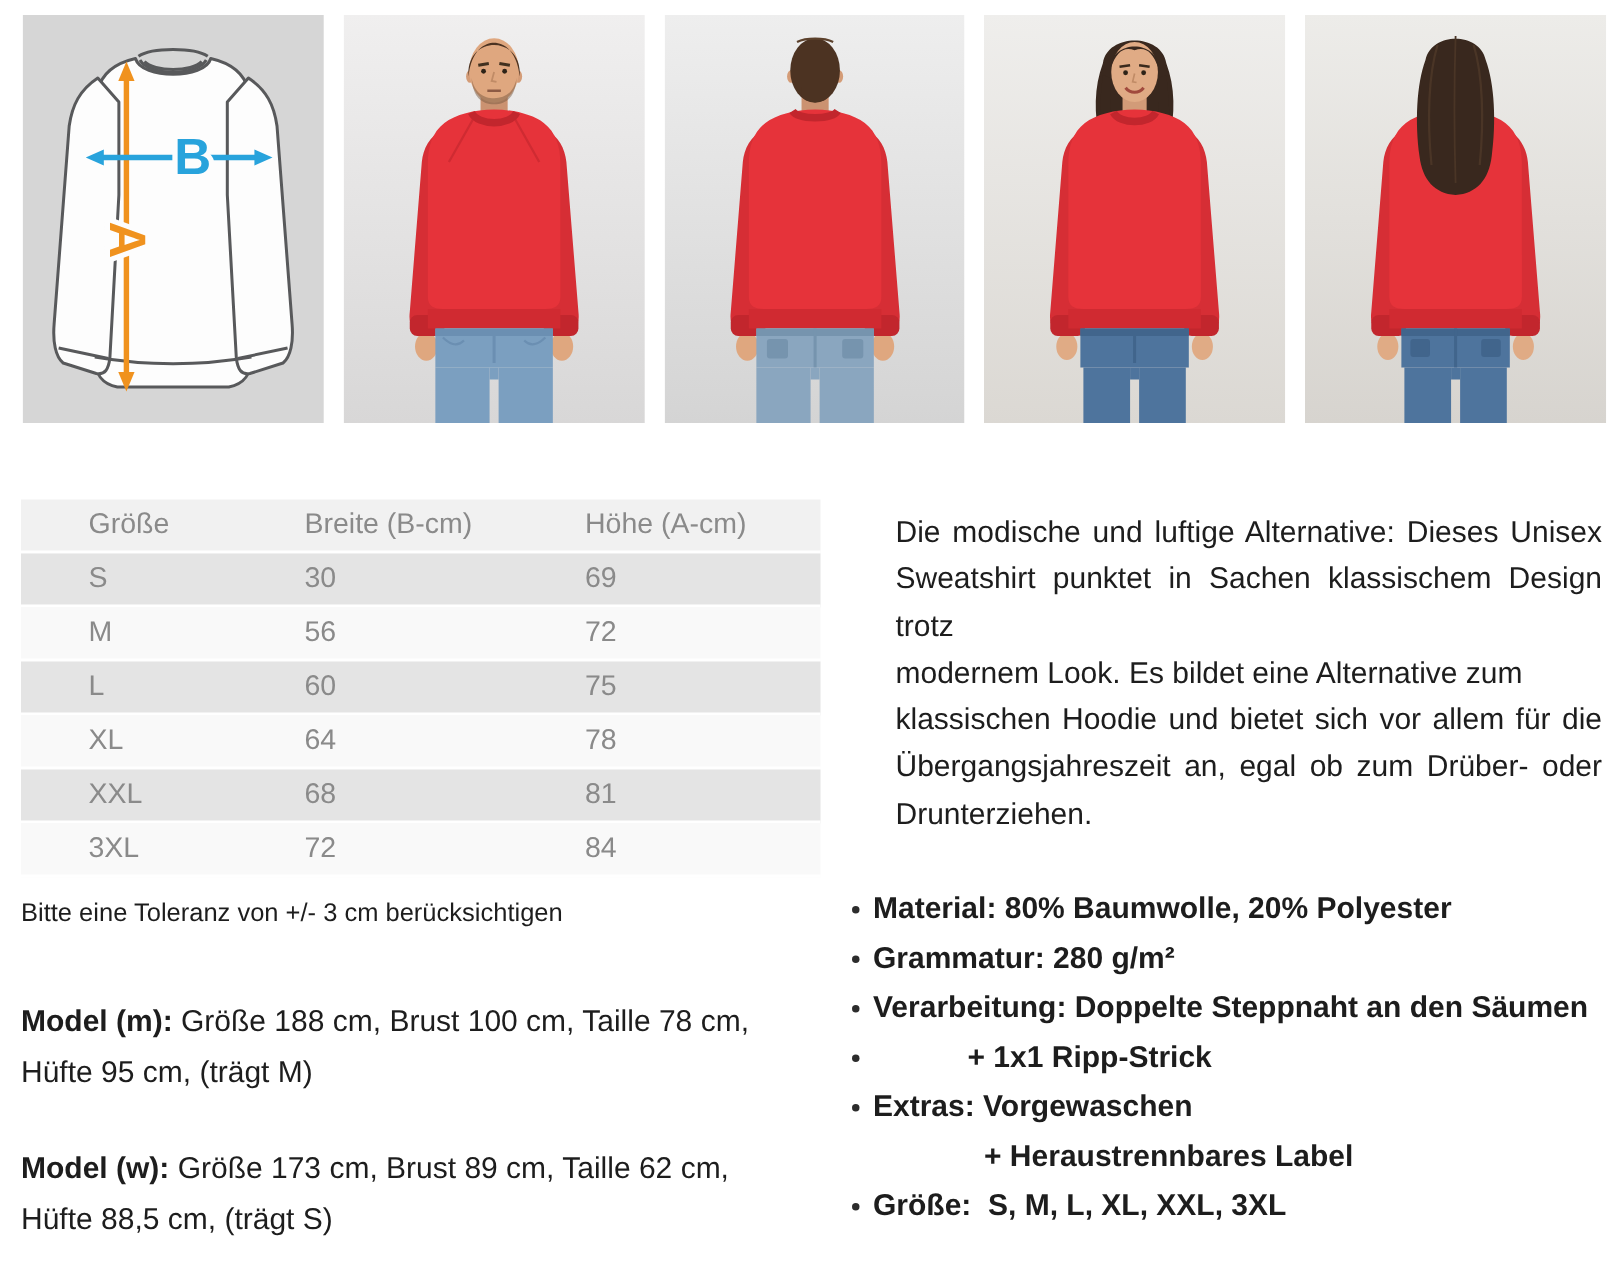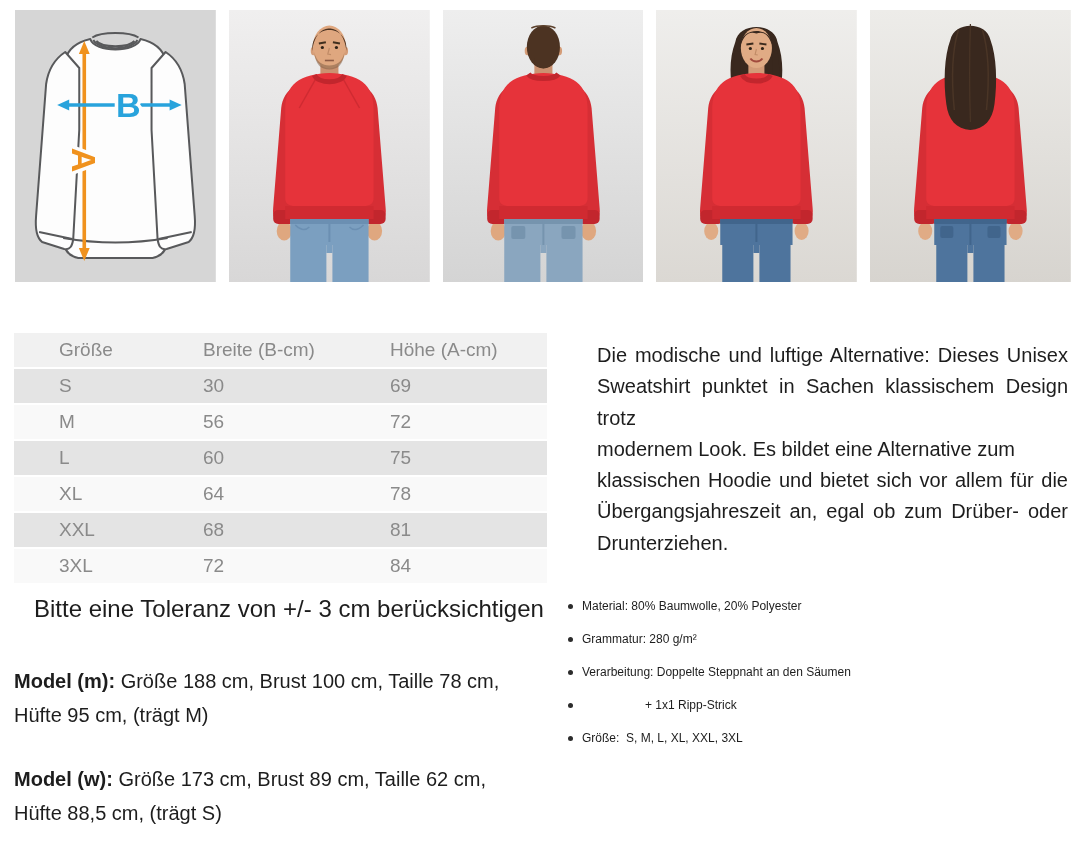--- a/index.html
+++ b/index.html
@@ -22,32 +22,32 @@
   table.size th, table.size td {
       height:36px; border-bottom:2px solid #fff; text-align:left;
       font-weight:normal; font-size:19px; color:#8a8a8a; padding:4px; vertical-align:middle; }
   table.size th { background:#f1f1f1; }
   tr.row-odd td { background:#e4e4e4; }
   tr.row-even td { background:#f9f9f9; }
   table.size th:nth-child(1), table.size td:nth-child(1) { padding-left:45px; }
   table.size th:nth-child(2), table.size td:nth-child(2) { padding-left:13px; }
   table.size th:nth-child(3), table.size td:nth-child(3) { padding-left:10px; }
 
-  .tolerance { margin-top:10px; font-size:24px; line-height:28px;margin-left:20px; }
+  .tolerance { margin-top:10px; font-size:17px; line-height:28px; }
   .model { margin-top:41px; font-size:20px; line-height:34px; width:525px; }
   .model + .model { margin-top:30px; }
   .model b { font-weight:bold; }
 
   
   .desc .dline { font-size:20px; line-height:31.3px; white-space:nowrap;margin-left:32px; }
   .desc .dline.just { white-space:normal; text-align:justify; text-align-last:justify; }
 
   
   .features { margin-top:31px; list-style:none; }
-  .feat { position:relative; padding-left:17px; font-size:12px; line-height:33px; }
+  .feat { position:relative; padding-left:17px; font-size:20px; line-height:33px;font-weight:bold; }
   .feat .dot { position:absolute; left:3px; top:14px; width:5px; height:5px;
                border-radius:50%; background:#2c2c2c; }
   .f-text { display:block; white-space:pre-wrap; }
   .f-cont { display:block; padding-left:63px; }
   .f-cont.more { padding-left:74px; }
 </style>
 </head>
 <body>
 
 <div>
@@ -320,18 +320,23 @@
         <li class="feat">
           <span class="dot"></span>
           <span class="f-text">Verarbeitung: Doppelte Steppnaht an den Säumen</span>
         </li>
         <li class="feat">
           <span class="dot"></span>
           <span class="f-cont">+ 1x1 Ripp-Strick</span>
         </li>
         <li class="feat">
           <span class="dot"></span>
+          <span class="f-text">Extras: Vorgewaschen</span>
+          <span class="f-cont more">+ Heraustrennbares Label</span>
+        </li>
+        <li class="feat">
+          <span class="dot"></span>
           <span class="f-text">Größe:  S, M, L, XL, XXL, 3XL</span>
         </li>
       </ul>
     </div>
   </div>
 </div>
 
 </body></html>

